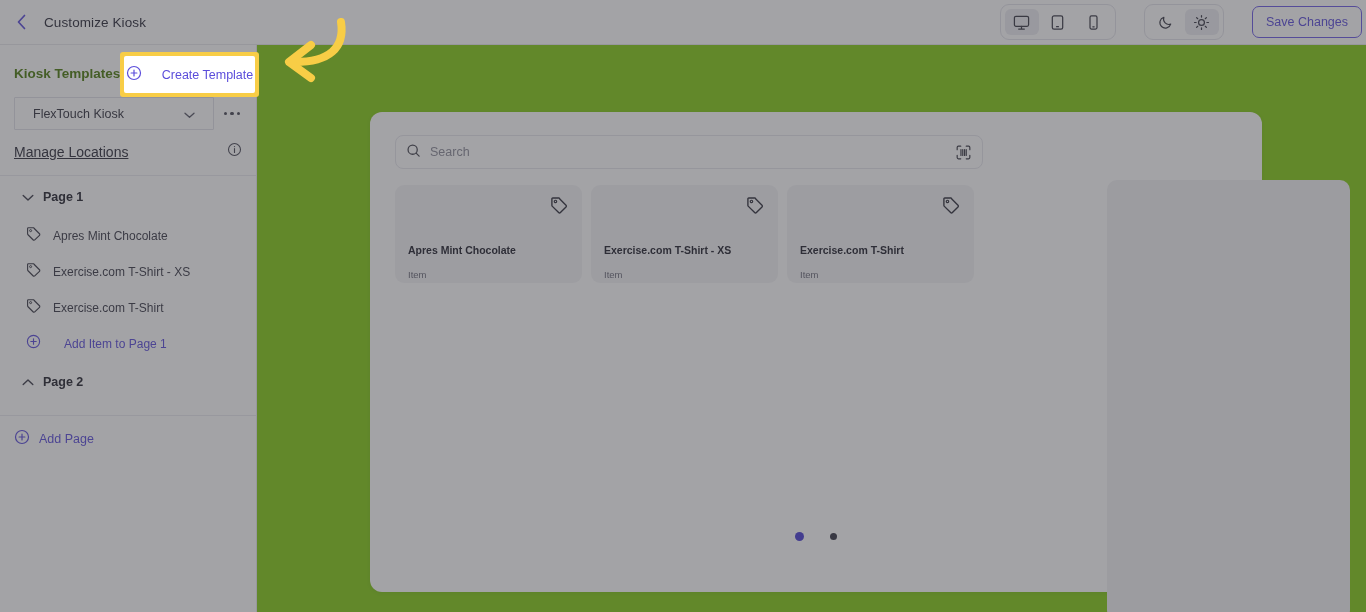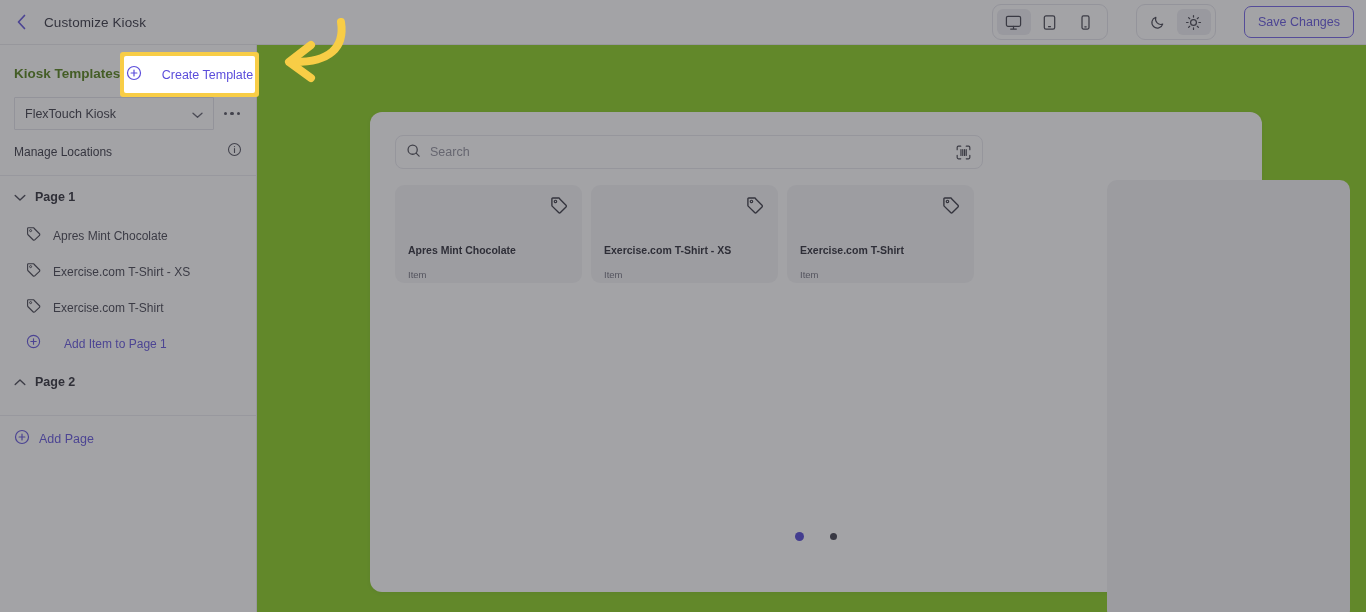--- a/index.html
+++ b/index.html
@@ -13,21 +13,21 @@
 
   
   .topbar {
     position: absolute; left: 0; top: 0; width: 1366px; height: 45px;
     background: #ffffff; border-bottom: 1px solid #e8e8ed;
     display: flex; align-items: center;
   }
   .back-chev { margin-left: 10px; width: 22px; height: 22px; display: flex;
                align-items: center; justify-content: center; cursor: pointer; }
   .page-title { margin-left: 12px; font-size: 13.5px; color: #2c2c3a; letter-spacing: .1px; }
-  .topbar-right { margin-left: auto; display: flex; align-items: center; gap: 28px; padding-right: 12px; }
+  .topbar-right { margin-left: auto; display: flex; align-items: center; gap: 28px; padding-right: 4px; }
 
   .seg-group { display: flex; align-items: center; gap: 2px; border: 1px solid #e3e3ea;
                border-radius: 9px; padding: 4px; background: #fff; }
   .seg-btn { width: 34px; height: 26px; border-radius: 6px; display: flex;
              align-items: center; justify-content: center; cursor: pointer; background: transparent; }
   .seg-btn.active { background: #ececf1; }
 
   .save-btn {
     border: 1px solid #6c5ce7; color: #5b4ddb; background: #fff;
     border-radius: 7px; font-size: 12.5px; padding: 8px 13px; cursor: pointer;
@@ -49,34 +49,34 @@
   }
   .create-tpl-inner {
     width: 131px; height: 37px; background: #ffffff; border-radius: 2px;
     display: flex; align-items: center; justify-content: center; gap: 20px; cursor: pointer;
   }
   .create-tpl-label { font-size: 12.5px; color: #5b4ddb; }
 
   .select-row { display: flex; align-items: center; padding: 0 14px; gap: 8px; margin-top: -4px; }
   .select-box {
     flex: 1; height: 33px; border: 1px solid #e1e1e8; border-radius: 1px;
-    display: flex; align-items: center; padding: 0 10px; background: #fff; cursor: pointer;
+    display: flex; align-items: center; padding: 0 18px; background: #fff; cursor: pointer;
   }
   .select-val { font-size: 12.5px; color: #33333f; }
   .caret { margin-left: auto; }
   .dots { display: flex; gap: 3px; padding: 6px 2px; cursor: pointer; }
   .dots i { width: 3.5px; height: 3.5px; border-radius: 50%; background: #4a4a57; display: block; }
 
   .manage-row { display: flex; align-items: center; padding: 12px 14px 14px; }
-  .manage-link { font-size: 12px; color: #2f2f3c; cursor: pointer; }
+  .manage-link { font-size: 14px; color: #2f2f3c; text-decoration: underline; cursor: pointer; }
   .info-icon { margin-left: auto; cursor: pointer; }
 
   .divider { height: 1px; background: #eaeaf0; }
 
-  .page-row { display: flex; align-items: center; gap: 9px; padding: 12px 14px; cursor: pointer; }
+  .page-row { display: flex; align-items: center; gap: 9px; padding: 12px 22px; cursor: pointer; }
   .page-label { font-size: 12.5px; font-weight: bold; color: #24242f; }
 
   .item-row { display: flex; align-items: center; gap: 11px; padding: 8px 14px 8px 26px; cursor: pointer; }
   .item-label { font-size: 12px; color: #3b3b48; }
 
   .add-row { display: flex; align-items: center; gap: 23px; padding: 8px 14px 8px 26px; cursor: pointer; }
   .add-label { font-size: 12px; color: #5b4ddb; }
 
   .addpage-row { display: flex; align-items: center; gap: 9px; padding: 13px 14px; cursor: pointer; }
   .addpage-label { font-size: 12.5px; color: #5b4ddb; }

